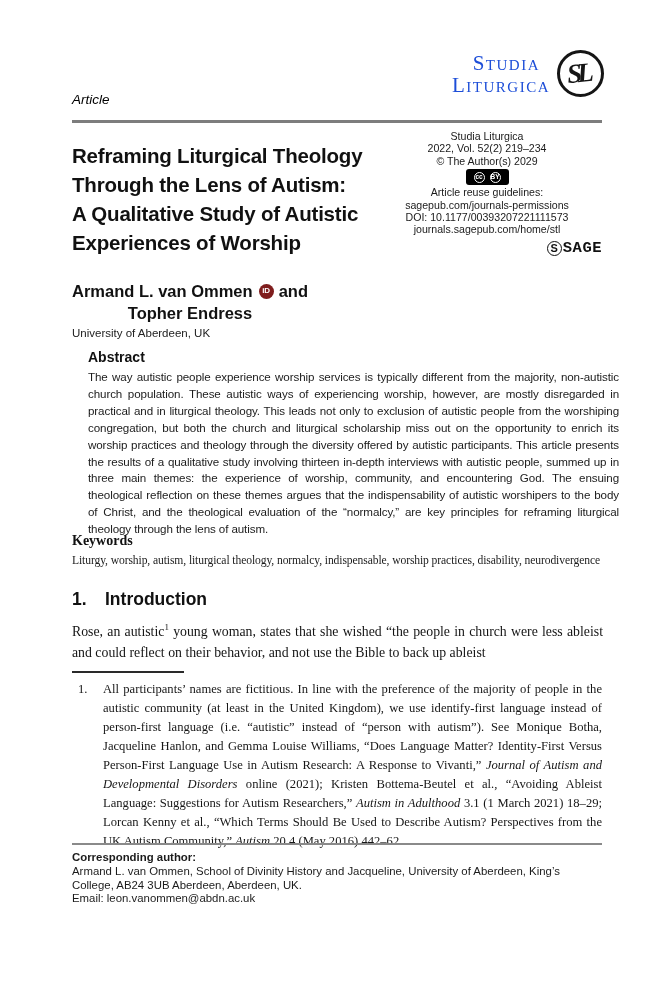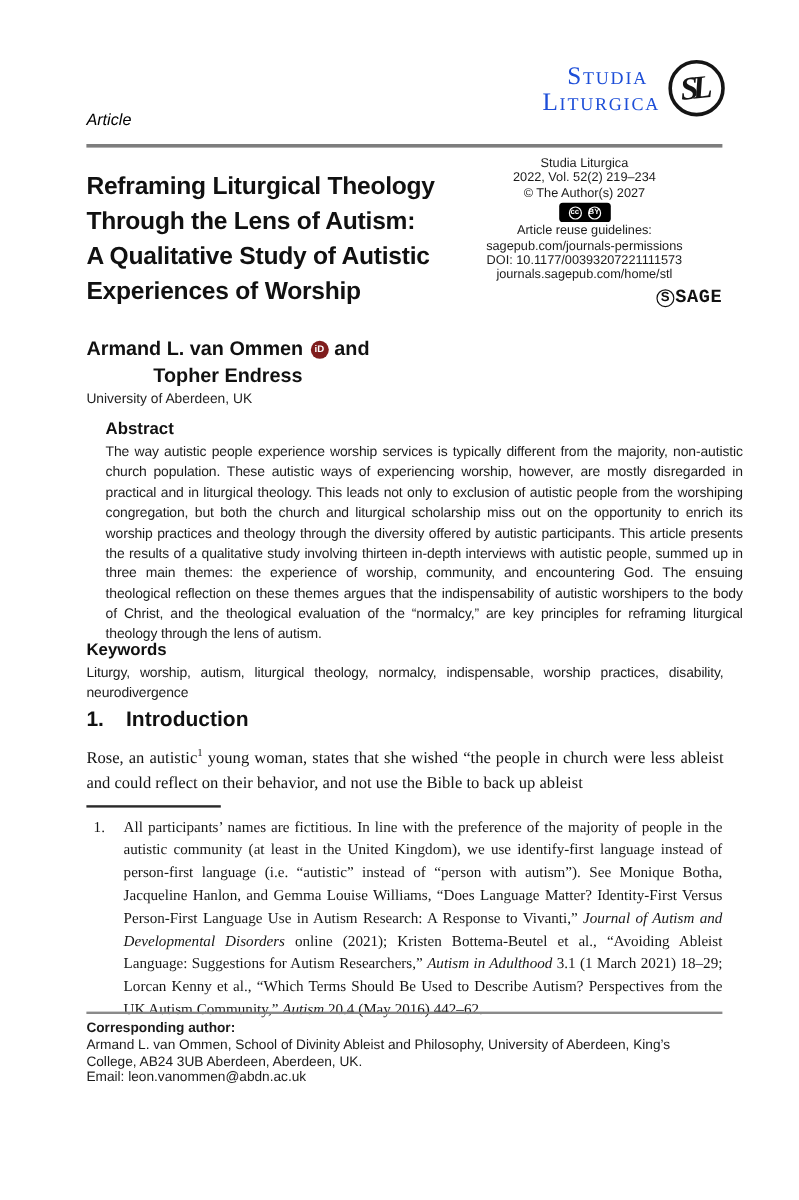--- a/index.html
+++ b/index.html
@@ -86,21 +86,21 @@
     font-size:8px; font-weight:bold; margin:0 5px 0 6px;
   }
   .affiliation { font-size:11.5px; font-weight:normal; margin-top:3px; color:#222; }
   
   .abstract { position:absolute; left:88px; top:349px; width:531px; }
   .block-heading { font-size:14px; font-weight:bold; color:#111; margin-bottom:4px; }
   .abstract-text, .keywords-text {
     font-size:11.6px; line-height:16.9px; text-align:justify;
     letter-spacing:-0.1px; color:#1b1b1b;
   }
-  .keywords { position:absolute; left:72px; top:533px; width:531px; }
+  .keywords { position:absolute; left:72px; top:533px; width:531px;font-family:Liberation Serif, serif; }
   .keywords-text { text-align:justify; }
   
   .section-heading {
     position:absolute; left:72px; top:589px;
     font-size:17.5px; font-weight:bold; color:#111;
     display:flex;
   }
   .section-heading .num { width:33px; }
   .body-para {
     position:absolute; left:72px; top:621px; width:531px;
@@ -147,21 +147,21 @@
   <h1 class="title">
     <span>Reframing Liturgical Theology</span>
     <span>Through the Lens of Autism:</span>
     <span>A Qualitative Study of Autistic</span>
     <span>Experiences of Worship</span>
   </h1>
 
   <div class="meta">
     <span class="line">Studia Liturgica</span>
     <span class="line">2022, Vol. 52(2) 219–234</span>
-    <span class="line">© The Author(s) 2027</span>
+    <span class="line">© The Author(s) 2029</span>
     <span class="line">
       <span class="cc-badge">
         <span class="cc-circle">cc</span>
         <span class="cc-circle">BY</span>
       </span>
     </span>
     <span class="line">Article reuse guidelines:</span>
     <span class="line">sagepub.com/journals-permissions</span>
     <span class="line">DOI: 10.1177/00393207221111573</span>
     <span class="line">journals.sagepub.com/home/stl</span>
@@ -202,17 +202,17 @@
 
   <div class="fn-rule"></div>
   <div class="footnote">
     <span class="fn-num">1.</span>
     <span class="fn-body"><span>All participants’ names are fictitious. In line with the preference of the majority of people in the autistic community (at least in the United Kingdom), we use identify-first language instead of person-first language (i.e. “autistic” instead of “person with autism”). See Monique Botha, Jacqueline Hanlon, and Gemma Louise Williams, “Does Language Matter? Identity-First Versus Person-First Language Use in Autism Research: A Response to Vivanti,” </span><span class="it">Journal of Autism and Developmental Disorders</span><span> online (2021); Kristen Bottema-Beutel et al., “Avoiding Ableist Language: Suggestions for Autism Researchers,” </span><span class="it">Autism in Adulthood</span><span> 3.1 (1 March 2021) 18–29; Lorcan Kenny et al., “Which Terms Should Be Used to Describe Autism? Perspectives from the UK Autism Community,” </span><span class="it">Autism</span><span> 20.4 (May 2016) 442–62.</span></span>
   </div>
 
   <div class="rule-bottom"></div>
   <div class="correspondence">
     <div class="head">Corresponding author:</div>
-    <div>Armand L. van Ommen, School of Divinity Ableist and Philosophy, University of Aberdeen, King’s College, AB24 3UB Aberdeen, Aberdeen, UK.</div>
+    <div>Armand L. van Ommen, School of Divinity History and Jacqueline, University of Aberdeen, King’s College, AB24 3UB Aberdeen, Aberdeen, UK.</div>
     <div class="email">Email: leon.vanommen@abdn.ac.uk</div>
   </div>
 
 </div>
 
 </body></html>

